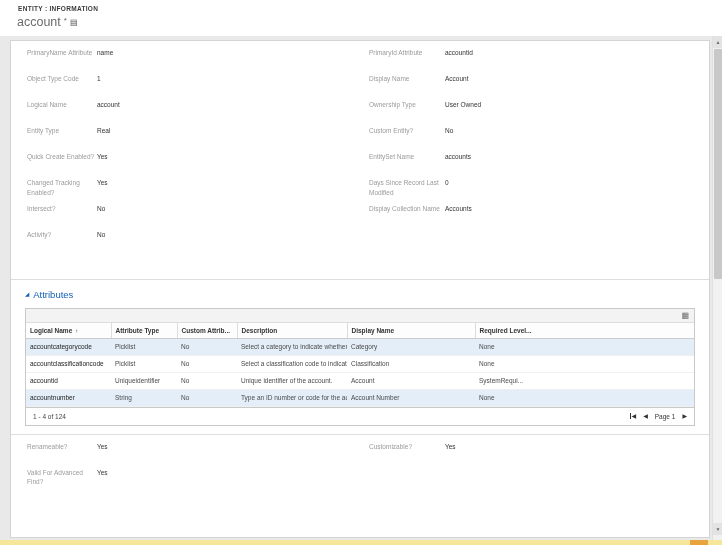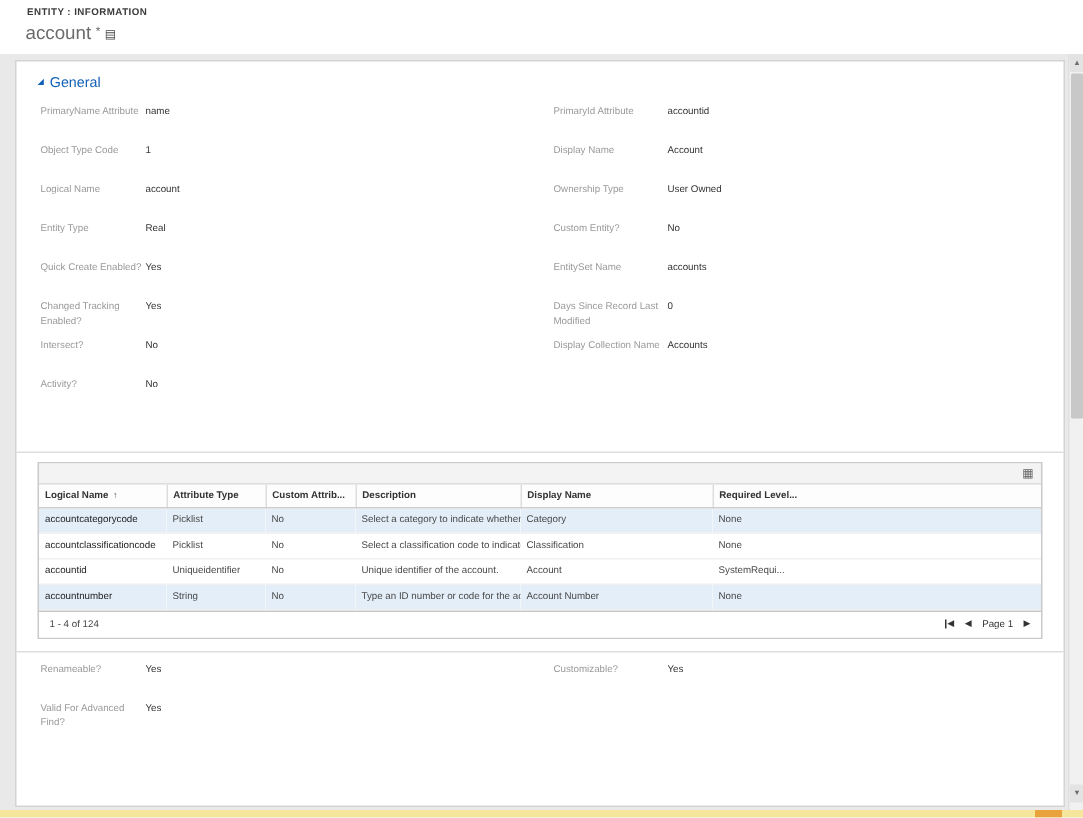--- a/index.html
+++ b/index.html
@@ -99,93 +99,93 @@
   <div class="title-row">
     <span class="page-title">account</span>
     <span class="title-asterisk">*</span>
     <span class="title-entity-icon">▤</span>
   </div>
 </div>
 
 <div class="main-panel">
 
   <div class="section">
+    <div class="fields general-pad">
+      <div class="fcol-left">
+        <div class="frow">
+          <div class="flabel">PrimaryName Attribute</div>
+          <div class="fvalue">name</div>
+        </div>
+        <div class="frow">
+          <div class="flabel">Object Type Code</div>
+          <div class="fvalue">1</div>
+        </div>
+        <div class="frow">
+          <div class="flabel">Logical Name</div>
+          <div class="fvalue">account</div>
+        </div>
+        <div class="frow">
+          <div class="flabel">Entity Type</div>
+          <div class="fvalue">Real</div>
+        </div>
+        <div class="frow">
+          <div class="flabel">Quick Create Enabled?</div>
+          <div class="fvalue">Yes</div>
+        </div>
+        <div class="frow">
+          <div class="flabel">Changed Tracking Enabled?</div>
+          <div class="fvalue">Yes</div>
+        </div>
+        <div class="frow">
+          <div class="flabel">Intersect?</div>
+          <div class="fvalue">No</div>
+        </div>
+        <div class="frow">
+          <div class="flabel">Activity?</div>
+          <div class="fvalue">No</div>
+        </div>
+      </div>
+      <div class="fcol-right">
+        <div class="frow">
+          <div class="flabel">PrimaryId Attribute</div>
+          <div class="fvalue">accountid</div>
+        </div>
+        <div class="frow">
+          <div class="flabel">Display Name</div>
+          <div class="fvalue">Account</div>
+        </div>
+        <div class="frow">
+          <div class="flabel">Ownership Type</div>
+          <div class="fvalue">User Owned</div>
+        </div>
+        <div class="frow">
+          <div class="flabel">Custom Entity?</div>
+          <div class="fvalue">No</div>
+        </div>
+        <div class="frow">
+          <div class="flabel">EntitySet Name</div>
+          <div class="fvalue">accounts</div>
+        </div>
+        <div class="frow">
+          <div class="flabel">Days Since Record Last Modified</div>
+          <div class="fvalue">0</div>
+        </div>
+        <div class="frow">
+          <div class="flabel">Display Collection Name</div>
+          <div class="fvalue">Accounts</div>
+        </div>
+      </div>
+    </div>
+  </div>
+
+  <div class="section bordered">
     <div class="section-header">
       <span class="section-arrow">◢</span>
-      <span class="section-title">General</span>
-    </div>
-    <div class="fields general-pad">
-      <div class="fcol-left">
-        <div class="frow">
-          <div class="flabel">PrimaryName Attribute</div>
-          <div class="fvalue">name</div>
-        </div>
-        <div class="frow">
-          <div class="flabel">Object Type Code</div>
-          <div class="fvalue">1</div>
-        </div>
-        <div class="frow">
-          <div class="flabel">Logical Name</div>
-          <div class="fvalue">account</div>
-        </div>
-        <div class="frow">
-          <div class="flabel">Entity Type</div>
-          <div class="fvalue">Real</div>
-        </div>
-        <div class="frow">
-          <div class="flabel">Quick Create Enabled?</div>
-          <div class="fvalue">Yes</div>
-        </div>
-        <div class="frow">
-          <div class="flabel">Changed Tracking Enabled?</div>
-          <div class="fvalue">Yes</div>
-        </div>
-        <div class="frow">
-          <div class="flabel">Intersect?</div>
-          <div class="fvalue">No</div>
-        </div>
-        <div class="frow">
-          <div class="flabel">Activity?</div>
-          <div class="fvalue">No</div>
-        </div>
-      </div>
-      <div class="fcol-right">
-        <div class="frow">
-          <div class="flabel">PrimaryId Attribute</div>
-          <div class="fvalue">accountid</div>
-        </div>
-        <div class="frow">
-          <div class="flabel">Display Name</div>
-          <div class="fvalue">Account</div>
-        </div>
-        <div class="frow">
-          <div class="flabel">Ownership Type</div>
-          <div class="fvalue">User Owned</div>
-        </div>
-        <div class="frow">
-          <div class="flabel">Custom Entity?</div>
-          <div class="fvalue">No</div>
-        </div>
-        <div class="frow">
-          <div class="flabel">EntitySet Name</div>
-          <div class="fvalue">accounts</div>
-        </div>
-        <div class="frow">
-          <div class="flabel">Days Since Record Last Modified</div>
-          <div class="fvalue">0</div>
-        </div>
-        <div class="frow">
-          <div class="flabel">Display Collection Name</div>
-          <div class="fvalue">Accounts</div>
-        </div>
-      </div>
-    </div>
-  </div>
-
-  <div class="section bordered">
+      <span class="section-title">Attributes</span>
+    </div>
 
     <div class="grid-box">
       <div class="grid-toolbar">
         <span class="grid-icon">▦</span>
       </div>
 
       <table class="attr-table">
         <colgroup>
           <col style="width:85px">
             <col style="width:66px">

